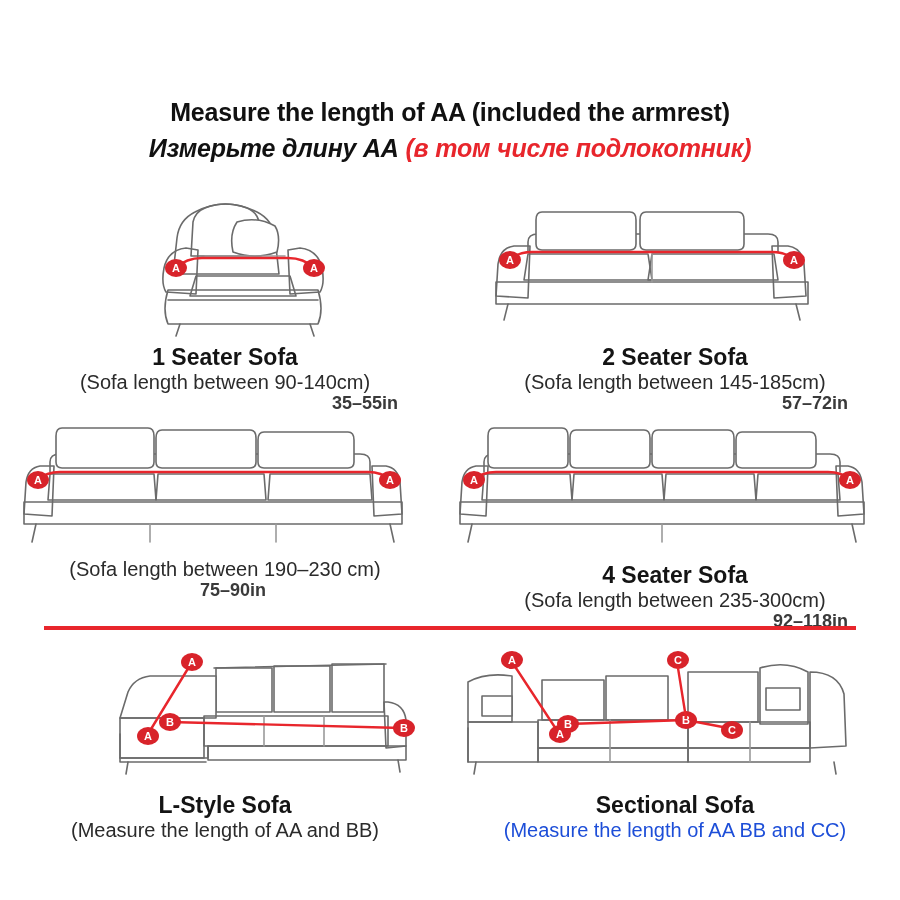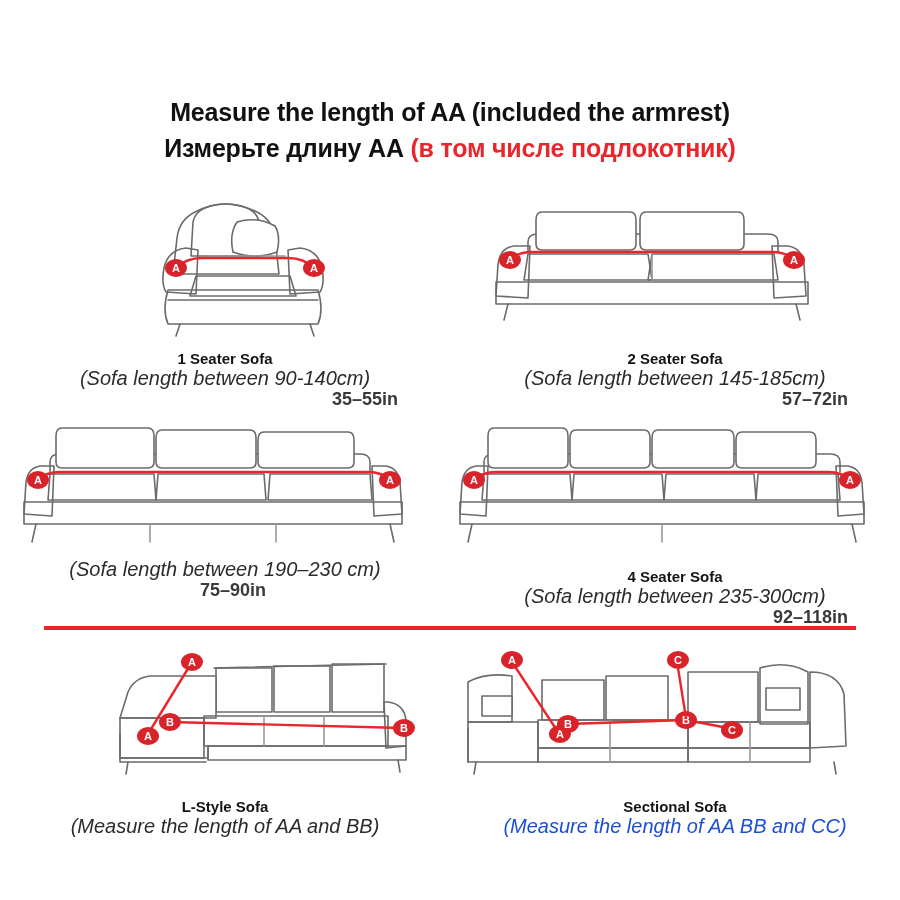--- a/index.html
+++ b/index.html
@@ -37,20 +37,21 @@
     white-space: nowrap;
   }
   .heading-line2 {
     font-size: 25px;
     font-weight: 700;
     letter-spacing: -0.2px;
     color: #111111;
     line-height: 1.28;
     white-space: nowrap;
     margin-top: 4px;
+    font-style: italic;
   }
   .heading-line2 .accent {
     color: #e8262c;
   }
   
   .row {
     position: absolute;
     left: 0;
     width: 900px;
     display: flex;
@@ -63,32 +64,31 @@
     width: 450px;
     position: relative;
     box-sizing: border-box;
   }
   .art {
     width: 100%;
     display: block;
   }
   .cap-title {
     text-align: center;
-    font-size: 15px;
+    font-size: 23px;
     font-weight: 700;
     color: #141414;
-    margin-top: 10px;
+    margin-top: 4px;
   }
   .cap-sub {
     text-align: center;
     font-size: 20px;
     color: #2b2b2b;
     line-height: 1.16;
     white-space: nowrap;
-    font-style: italic;
   }
   .cap-sub.red {
     color: #1d4ed8;
   }
   .cap-in {
     text-align: center;
     font-size: 18px;
     color: #3a3a3a;
     margin-top: -1px;
     font-weight: bold;

